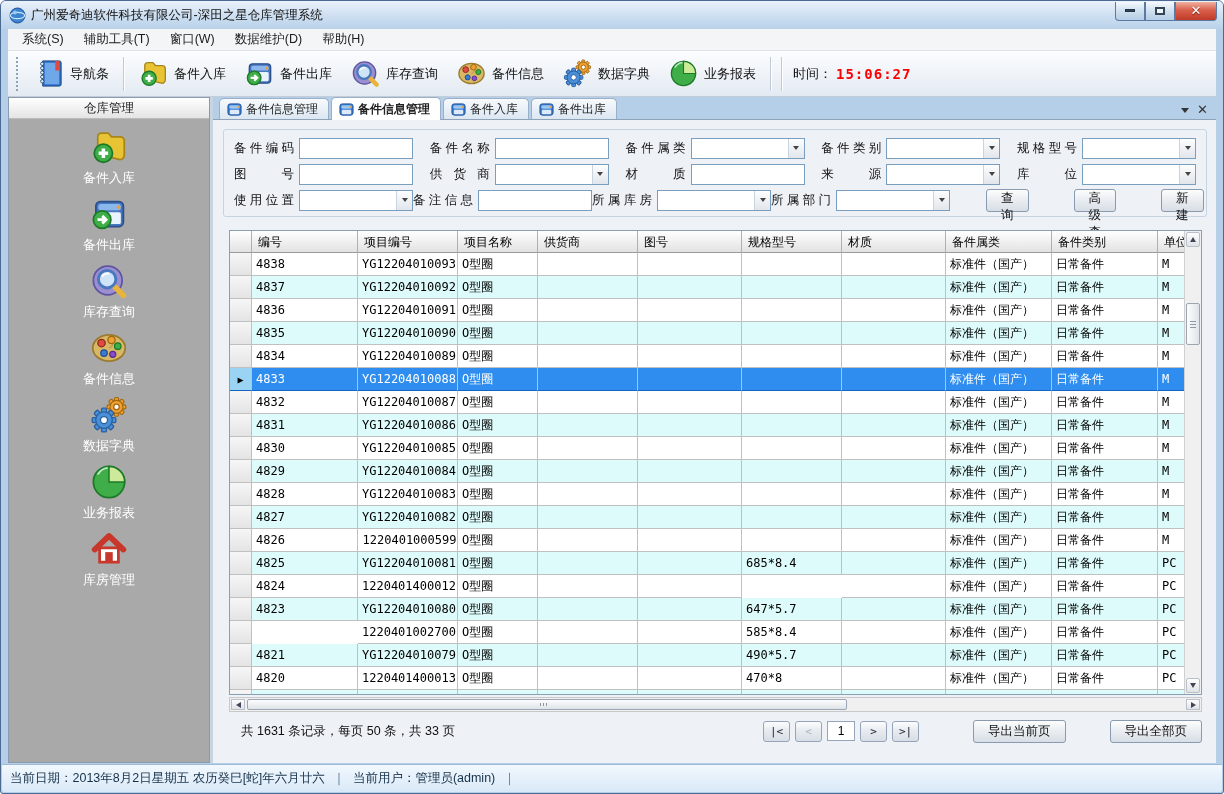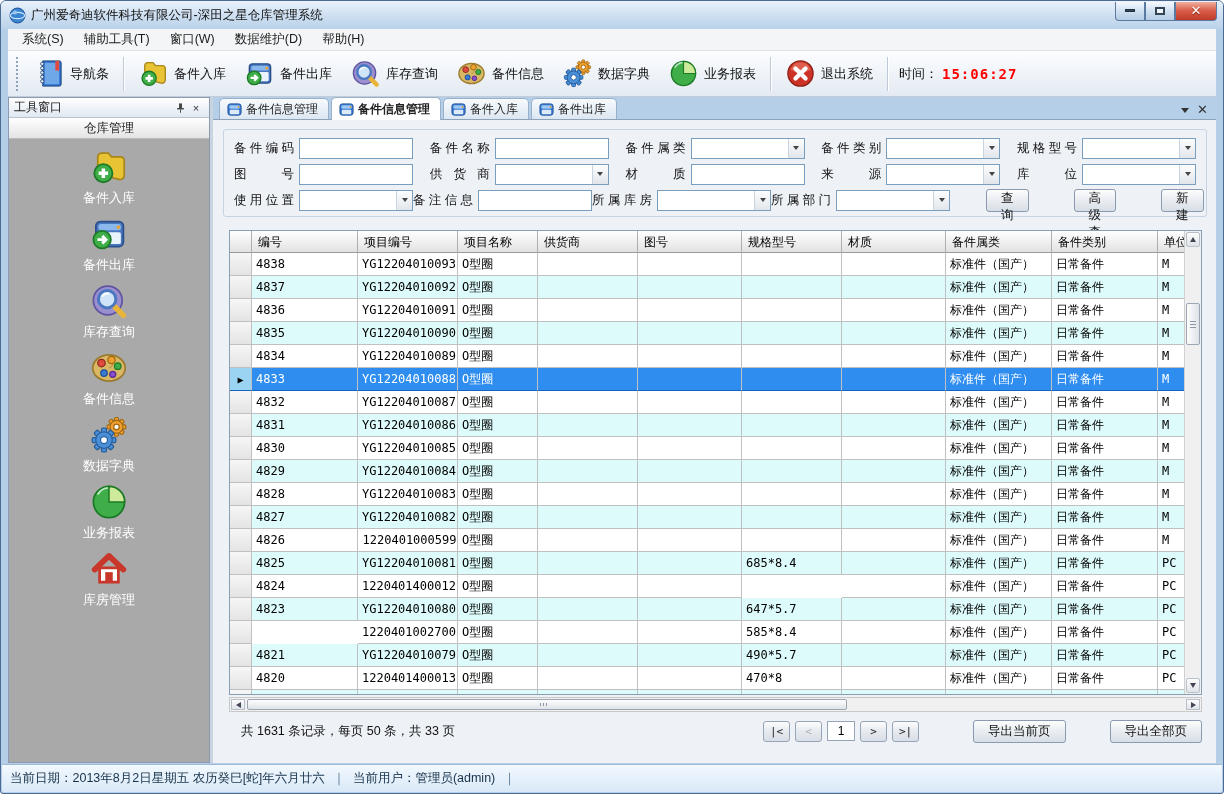--- a/index.html
+++ b/index.html
@@ -282,49 +282,30 @@
         </div>
         <div class="tb-btn">
           <span class="tb-icon"><svg viewBox="0 0 32 32">
               <circle cx="16" cy="16" r="12.5" fill="#3fae49" stroke="#1c7a26" stroke-width="1.4"></circle>
               <path d="M16 16V3.5A12.5 12.5 0 0 1 28.5 16z" fill="#cdea9a" stroke="#1c7a26" stroke-width="1.2"></path>
               <path d="M7 10c2-3.5 5-5 8-5.3" stroke="#bfe8c4" stroke-width="1.6" fill="none"></path>
             </svg></span>
           <span class="tb-label">业务报表</span>
         </div>
         <div class="tb-sep"></div>
-        <div class="tb-btn">
-          <span class="tb-icon"><svg viewBox="0 0 32 32">
-              <circle cx="16" cy="16" r="13" fill="#cc3326" stroke="#8e1f16" stroke-width="1.4"></circle>
-              <path d="M5.5 12a11 11 0 0 1 21 0c-3.5 2-7 3-10.5 3s-7-1-10.5-3z" fill="#e87060" opacity="0.7"></path>
-              <path d="M10.8 10.8l10.4 10.4M21.2 10.8L10.8 21.2" stroke="#fff" stroke-width="4.4" stroke-linecap="round"></path>
-            </svg></span>
-          <span class="tb-label">退出系统</span>
-        </div>
         <div class="tb-sep"></div>
       </div>
     <div class="tb-time">
       <span class="tb-time-label">时间：</span>
       <span class="tb-time-value">15:06:27</span>
     </div>
   </div>
 
   <div class="content">
     <div class="sidebar">
-      <div class="side-title">
-        <span class="side-title-text">工具窗口</span>
-        <span class="side-tool">
-          <svg width="11" height="12" viewBox="0 0 12 12">
-              <rect x="4.4" y="1" width="3.2" height="5" fill="#444"></rect>
-              <rect x="2.4" y="6" width="7.2" height="1.6" fill="#444"></rect>
-              <rect x="5.5" y="7.6" width="1" height="3.6" fill="#444"></rect>
-            </svg>
-        </span>
-        <span class="side-tool">×</span>
-      </div>
       <div class="side-header">仓库管理</div>
       <div class="side-body">
           <div class="side-item">
             <span class="side-icon"><svg viewBox="0 0 32 32">
                 <path d="M7 8c0-1.8 1.4-3.2 3.2-3.2h5.2l2.6 3H25c1.8 0 3.2 1.4 3.2 3.2v11.5c0 2.3-2 4-4.2 3.4l-12-3c-1.4-.4-2.4 0-3.3 1C7.6 25 7 24 7 22.7z" fill="#e8c435" stroke="#a8851a" stroke-width="1.4"></path>
                 <circle cx="11.5" cy="21" r="7.3" fill="#3fae49" stroke="#1c7a26" stroke-width="1.4"></circle>
                 <path d="M11.5 17.2v7.6M7.7 21h7.6" stroke="#fff" stroke-width="2.8"></path>
               </svg></span>
             <span class="side-label">备件入库</span>
           </div>

